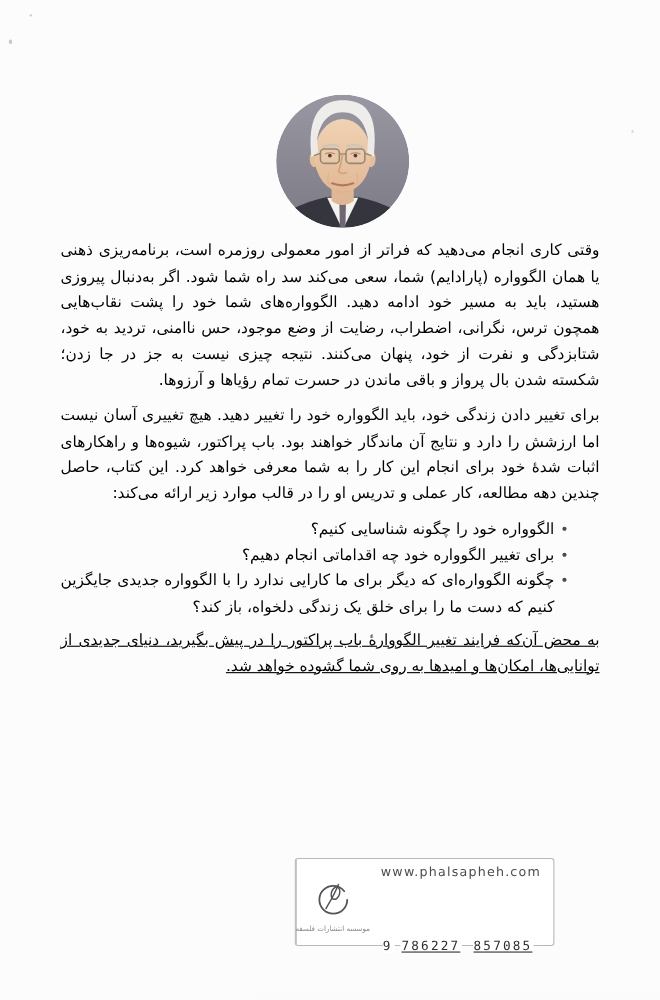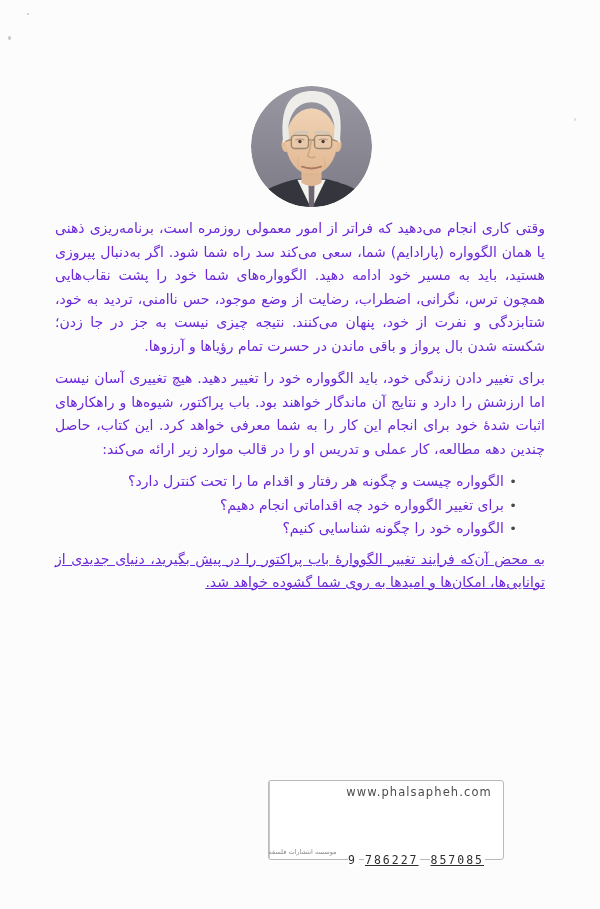--- a/index.html
+++ b/index.html
@@ -18,21 +18,21 @@
   .portrait{
     position:absolute;left:251px;top:86px;width:121px;height:121px;
     border-radius:50%;overflow:hidden;
   }
   .portrait svg{display:block;width:100%;height:100%;}
 
   
   .text-block{
     position:absolute;left:55px;top:217px;width:490px;
     direction:rtl;text-align:justify;
-    font-size:14px;line-height:23.5px;color:#6d28d9;
+    font-size:14px;line-height:23.5px;color:#000000;
     font-family:"DejaVu Sans",sans-serif;
   }
   .text-block p{margin:0 0 9px 0;}
   .text-block p:last-child{margin-bottom:0;text-decoration:underline;}
   ul.topics{
     list-style:none;margin:2px 28px 7px 0;padding:0;
   }
   ul.topics li{
     position:relative;padding-right:13px;
   }
@@ -41,21 +41,21 @@
     font-size:13px;color:#4a4a4a;
   }
 
   
   .barcode-box{
     position:absolute;left:268px;top:780px;width:236px;height:80px;
     background:#fff;border:1px solid #b9b9b9;border-radius:3px;
     display:flex;flex-direction:row;box-sizing:border-box;
   }
   .logo-cell{
-    width:66px;display:flex;align-items:flex-end;
+    width:66px;display:flex;flex-direction:column;align-items:center;
     justify-content:center;border-left:1px solid #c9c9c9;
     box-sizing:border-box;padding:4px 2px 3px 2px;
   }
   .logo-cell svg{display:block;}
   .logo-caption{
     font-size:6.5px;color:#8b8b8b;white-space:nowrap;margin-top:2px;
     direction:rtl;letter-spacing:0;
   }
   .code-cell{
     flex:1;display:flex;flex-direction:column;align-items:center;
@@ -140,23 +140,23 @@
         <path d="M50.5,80 Q60,83.5 69.5,80" stroke="#ad7a61" stroke-width="2" fill="none" stroke-linecap="round"></path>
         <path d="M54,87 Q60,89 66,87" stroke="#d9b28c" stroke-width="1" fill="none"></path>
       </g>
     </svg>
   </figure>
 
   <section class="text-block">
     <p>وقتی کاری انجام می‌دهید که فراتر از امور معمولی روزمره است، برنامه‌ریزی ذهنی یا همان الگوواره (پارادایم) شما، سعی می‌کند سد راه شما شود. اگر به‌دنبال پیروزی هستید، باید به مسیر خود ادامه دهید. الگوواره‌های شما خود را پشت نقاب‌هایی همچون ترس، نگرانی، اضطراب، رضایت از وضع موجود، حس ناامنی، تردید به خود، شتابزدگی و نفرت از خود، پنهان می‌کنند. نتیجه چیزی نیست به جز در جا زدن؛ شکسته شدن بال پرواز و باقی ماندن در حسرت تمام رؤیاها و آرزوها.</p>
     <p>برای تغییر دادن زندگی خود، باید الگوواره خود را تغییر دهید. هیچ تغییری آسان نیست اما ارزشش را دارد و نتایج آن ماندگار خواهند بود. باب پراکتور، شیوه‌ها و راهکارهای اثبات شدهٔ خود برای انجام این کار را به شما معرفی خواهد کرد. این کتاب، حاصل چندین دهه مطالعه، کار عملی و تدریس او را در قالب موارد زیر ارائه می‌کند:</p>
     <ul class="topics">
-      <li><span>الگوواره چیست و چگونه هر رفتار و اقدام ما را تحت کنترل دارد؟</span></li>
+      <li><span>الگوواره خود را چگونه شناسایی کنیم؟</span></li>
       <li><span>برای تغییر الگوواره خود چه اقداماتی انجام دهیم؟</span></li>
-      <li><span>الگوواره خود را چگونه شناسایی کنیم؟</span></li>
+      <li><span>چگونه الگوواره‌ای که دیگر برای ما کارایی ندارد را با الگوواره جدیدی جایگزین کنیم که دست ما را برای خلق یک زندگی دلخواه، باز کند؟</span></li>
     </ul>
     <p>به محض آن‌که فرایند تغییر الگووارهٔ باب پراکتور را در پیش بگیرید، دنیای جدیدی از توانایی‌ها، امکان‌ها و امیدها به روی شما گشوده خواهد شد.</p>
   </section>
 
   <footer class="barcode-box">
     <div class="logo-cell">
       <svg width="40" height="44" viewBox="0 0 60 66" aria-hidden="true">
         <circle cx="30" cy="36" r="19" fill="none" stroke="#55525a" stroke-width="2.4" stroke-dasharray="106 13.4" stroke-linecap="round"></circle>
         <ellipse cx="33" cy="27" rx="5.6" ry="8.6" fill="none" stroke="#55525a" stroke-width="2" transform="rotate(18 33 27)"></ellipse>
         <path d="M37,15 C31,30 25,39 20,48" fill="none" stroke="#55525a" stroke-width="2" stroke-linecap="round"></path>

